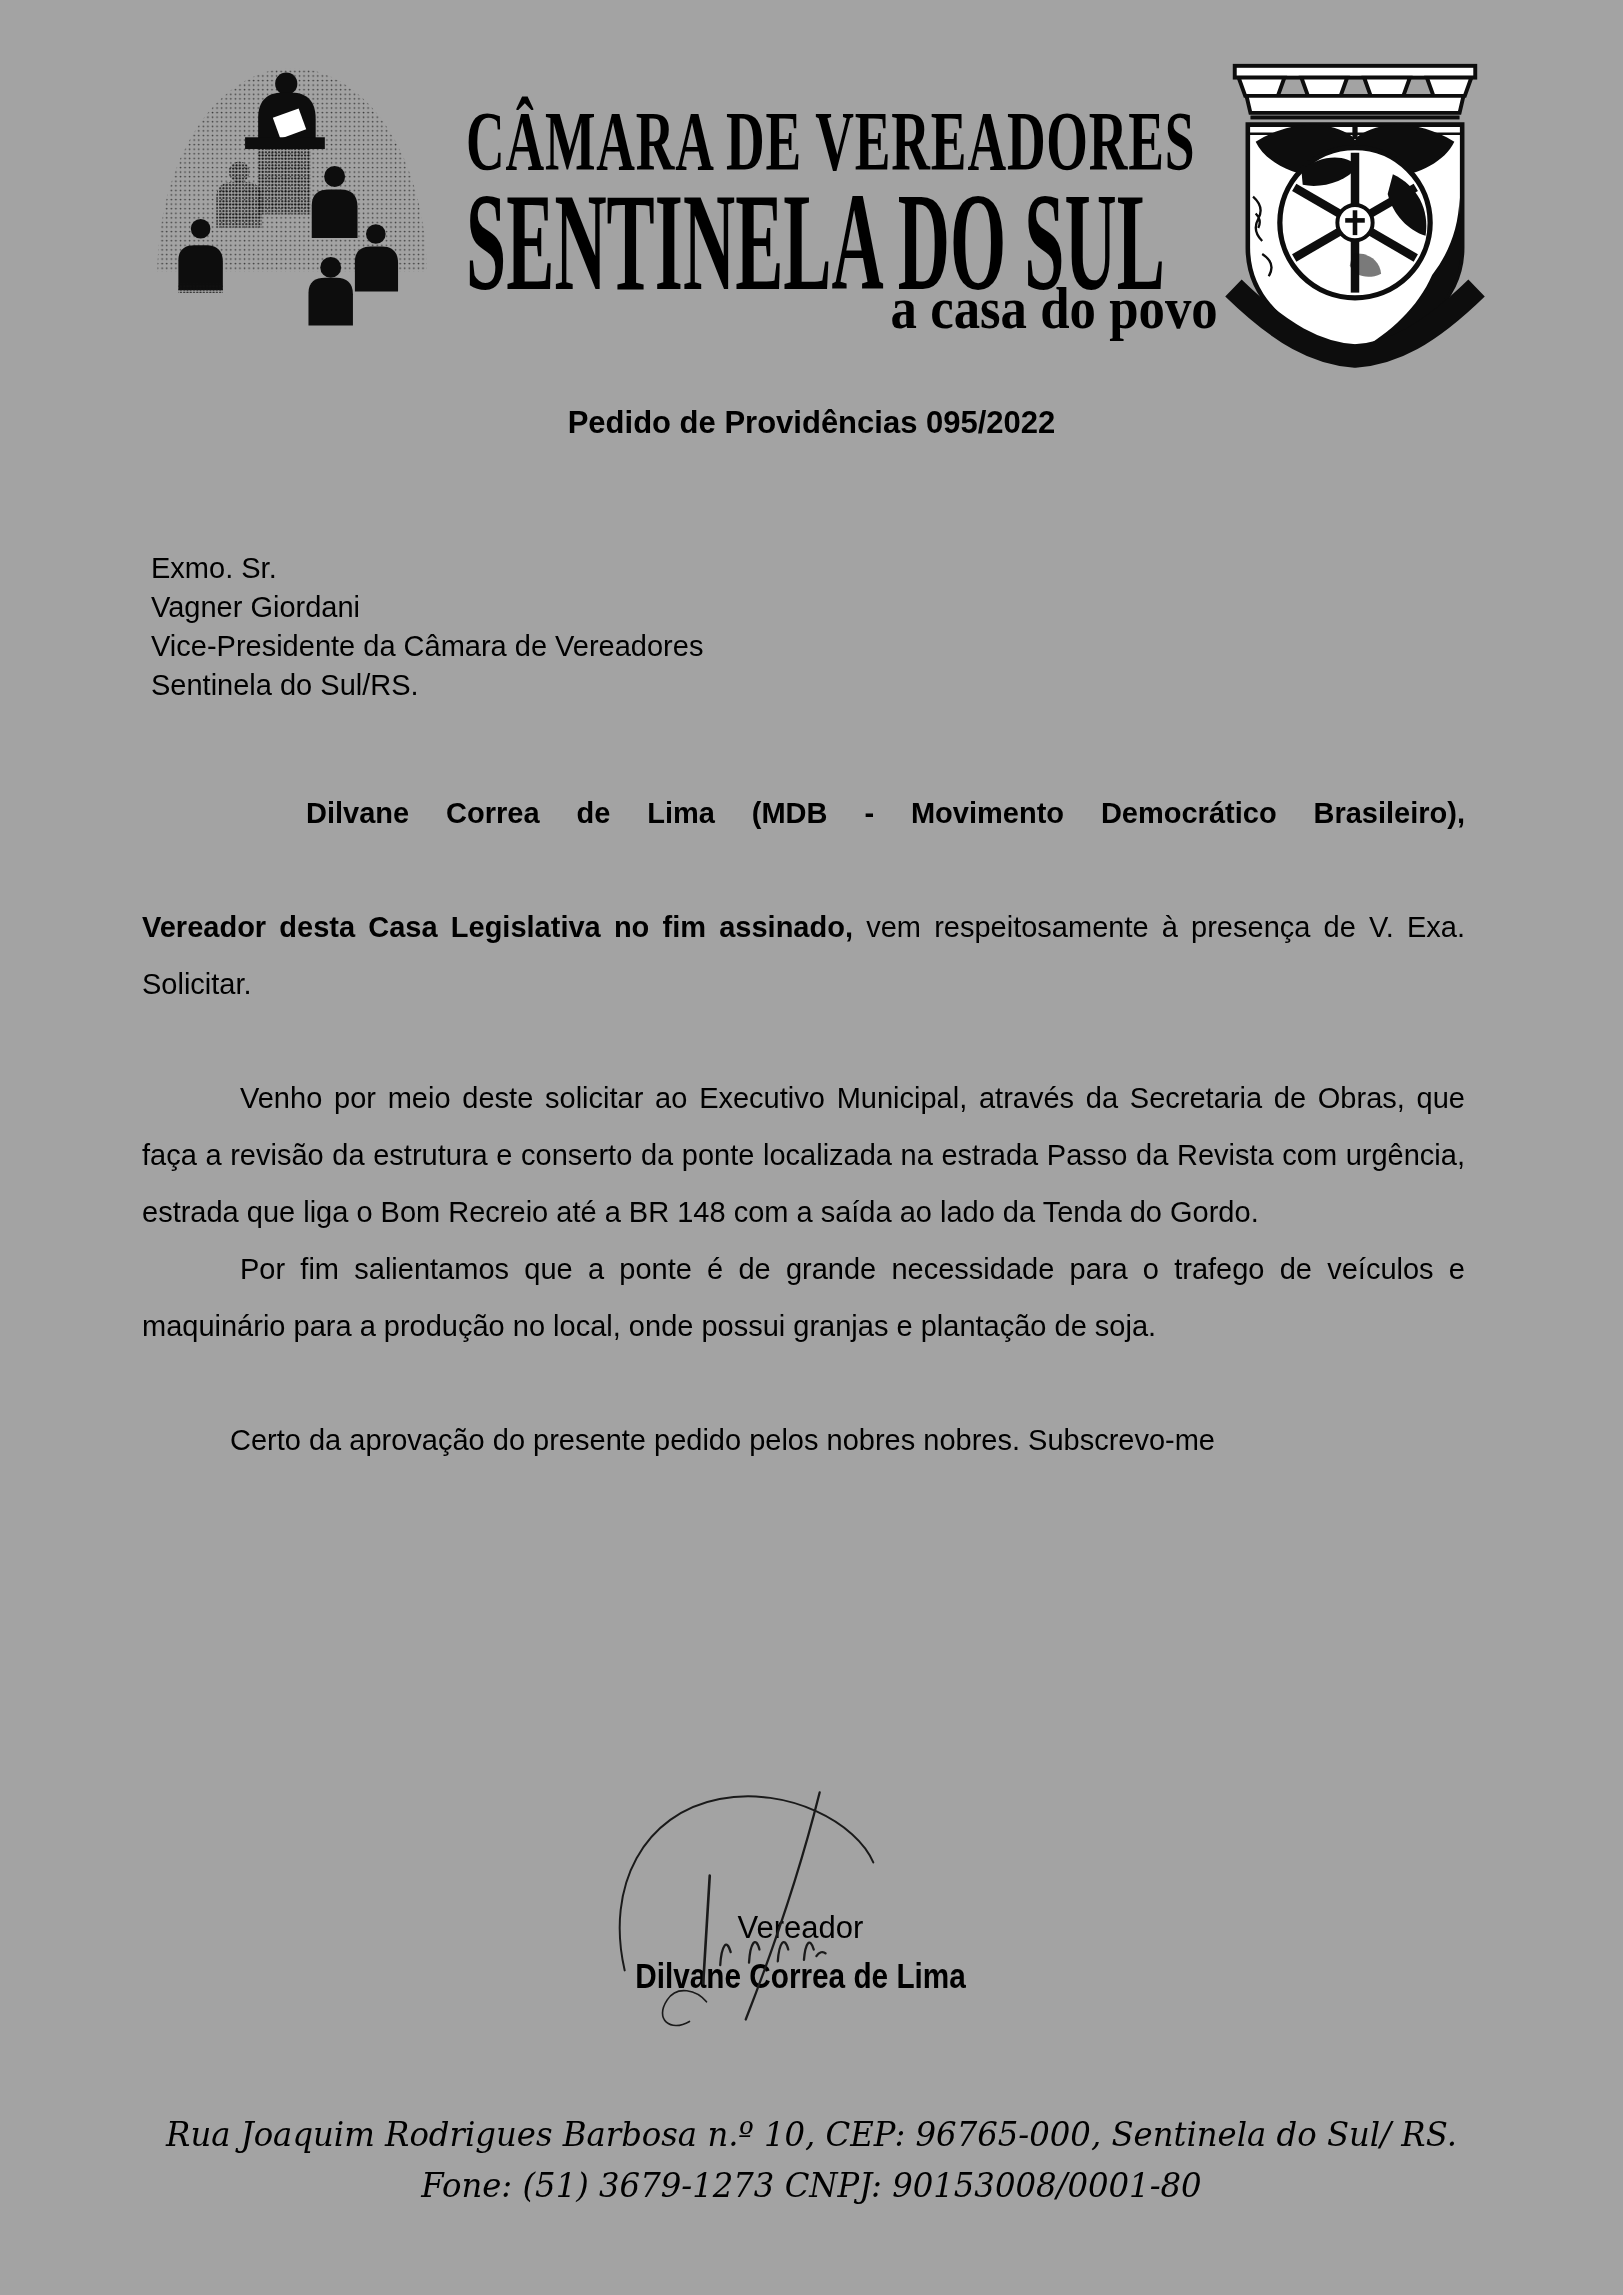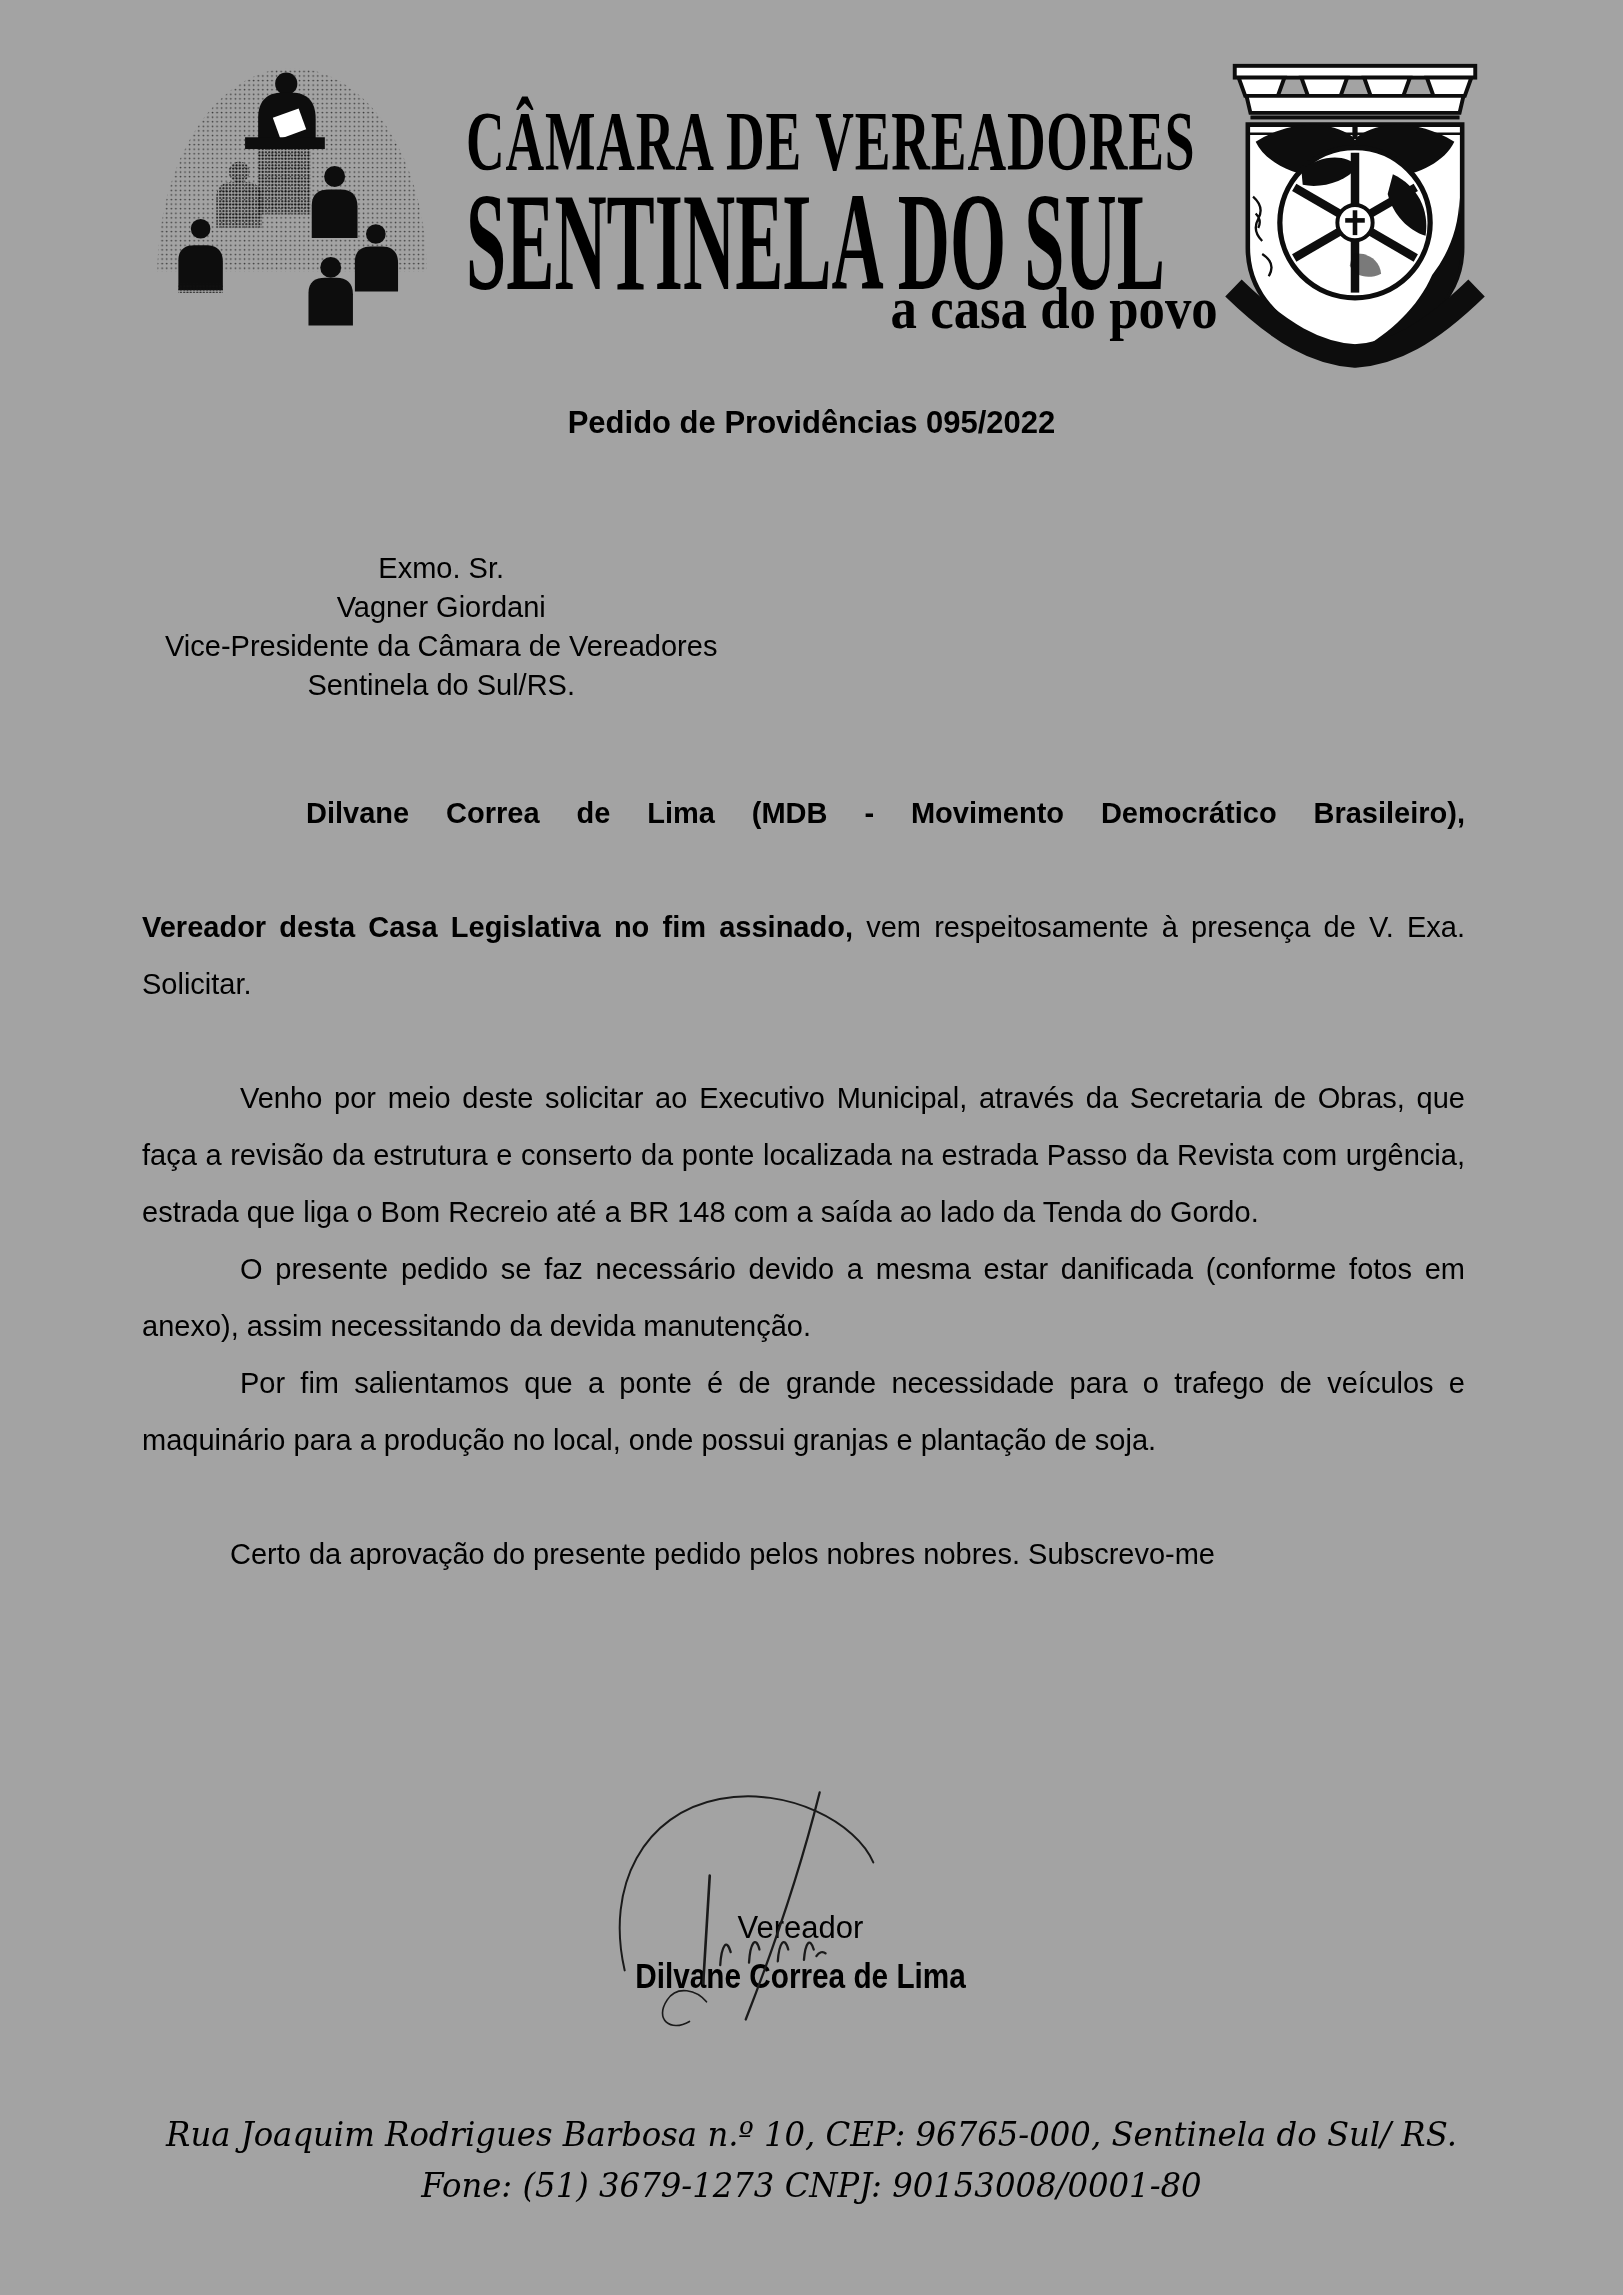--- a/index.html
+++ b/index.html
@@ -13,21 +13,21 @@
   }
   
   .lh-line{position:absolute;line-height:1;font-family:"Liberation Serif",serif;font-weight:bold;white-space:nowrap;}
   .lh-1{left:466px;top:99px;font-size:85px;transform:scaleX(0.63);transform-origin:left top;letter-spacing:1.3px;}
   .lh-2{left:466px;top:173px;font-size:139px;transform:scaleX(0.52);transform-origin:left top;}
   .lh-3{right:405px;top:278px;font-size:60px;transform:scaleX(0.88);transform-origin:right top;}
   .logo-left{position:absolute;left:147px;top:56px;}
   .crest{position:absolute;left:1224px;top:58px;}
   
   .doc-title{position:absolute;left:0;top:394px;width:1623px;text-align:center;font-size:31px;font-weight:bold;line-height:57px;}
-  .addressee{position:absolute;left:165px;top:549px;font-size:29px;line-height:39px;text-align:center;}
+  .addressee{position:absolute;left:151px;top:549px;font-size:29px;line-height:39px;}
   .addressee span{display:block;}
   .bodytext{position:absolute;left:142px;top:785px;width:1323px;font-size:29px;line-height:57px;text-align:justify;}
   .bodytext p{margin:0;}
   .para{text-indent:98px;}
   .intro{text-indent:0;margin-bottom:57px !important;}
   .jline{display:block;text-align:justify;text-indent:164px;}
   .jline::after{content:"";display:inline-block;width:100%;}
   .b{font-weight:bold;}
   .closing{margin-top:57px !important;text-indent:88px;text-align:left;}
   .dateline{position:absolute;left:0;top:1735px;width:1623px;text-align:center;font-size:29.5px;line-height:57px;}
@@ -134,21 +134,20 @@
     <span>Sentinela do Sul/RS.</span>
   </div>
 
   <div class="bodytext">
     <p class="para intro">
       <span class="jline"><span class="b">Dilvane Correa de Lima (MDB - Movimento Democrático Brasileiro),</span></span>
       <span class="b">Vereador desta Casa Legislativa no fim assinado,</span>
       <span>vem respeitosamente à presença de V. Exa. Solicitar.</span>
     </p>
     <p class="para">Venho por meio deste solicitar ao Executivo Municipal, através da Secretaria de Obras, que faça a revisão da estrutura e conserto da ponte localizada na estrada Passo da Revista com urgência, estrada que liga o Bom Recreio até a BR 148 com a saída ao lado da Tenda do Gordo.</p>
-    <p class="para">O presente pedido se faz necessário devido a mesma estar danificada (conforme fotos em anexo), assim necessitando da devida manutenção.</p>
     <p class="para">Por fim salientamos que a ponte é de grande necessidade para o trafego de veículos e maquinário para a produção no local, onde possui granjas e plantação de soja.</p>
     <p class="para closing">Certo da aprovação do presente pedido pelos nobres nobres. Subscrevo-me</p>
   </div>
 
 
   <div class="sig-name">Dilvane Correa de Lima</div>
   <div class="sig-role">Vereador</div>
   <svg class="sig-mark" width="314" height="262" viewBox="0 0 480 400">
     <g fill="none" stroke="#1a1a1a" stroke-linecap="round">
       <path d="M 50 300 C 20 170 80 60 195 38 C 300 18 405 75 430 135" stroke-width="3"></path>

